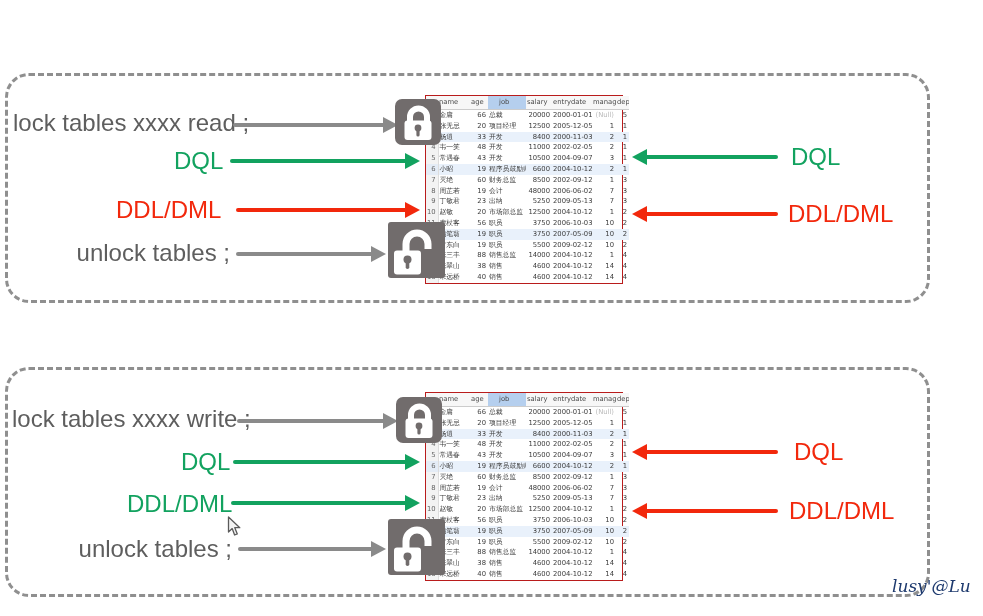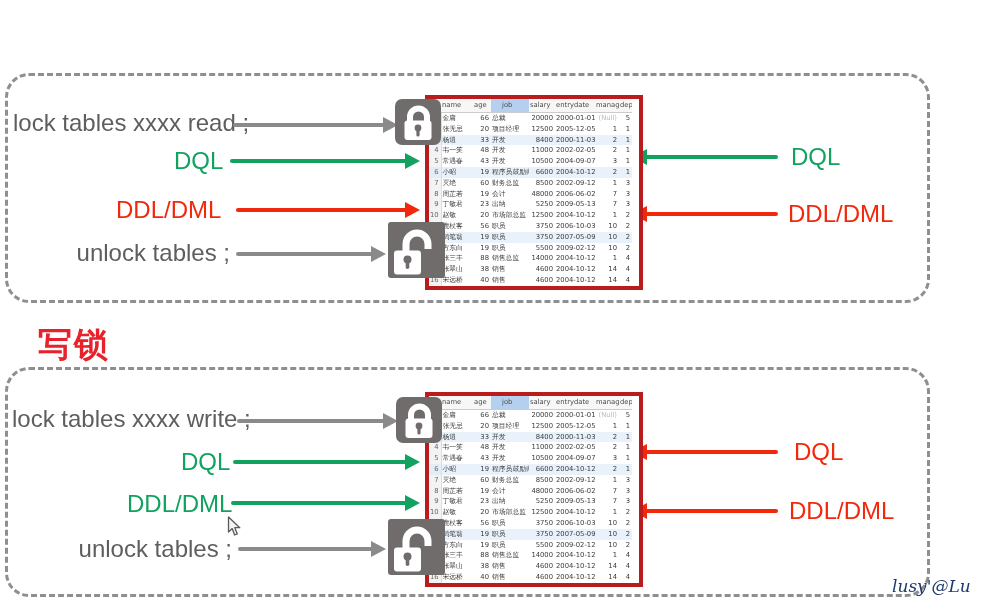--- a/index.html
+++ b/index.html
@@ -15,21 +15,21 @@
   .arrow{position:absolute;height:16px;}
   .arrow.c-gray{color:#8a8a8a;}
   .arrow .line{position:absolute;top:6px;height:4px;background:currentColor;border-radius:2px;}
   .arrow.r .line{left:0;right:12px;}
   .arrow.l .line{left:12px;right:0;}
   .arrow .head{position:absolute;top:0;width:0;height:0;border-top:8px solid transparent;border-bottom:8px solid transparent;}
   .arrow.r .head{right:0;border-left:15px solid currentColor;}
   .arrow.l .head{left:0;border-right:15px solid currentColor;}
   .lock{position:absolute;z-index:6;line-height:0;}
   
-  .emp-wrap{position:absolute;width:218px;background:#fff;border:4px solid #b91c1c;z-index:2;box-sizing:border-box;}
+  .emp-wrap{position:absolute;width:198px;background:#fff;border:1px solid #b91c1c;z-index:2;box-sizing:border-box;}
   table.emp{border-collapse:collapse;table-layout:fixed;width:203px;font-family:"DejaVu Sans",sans-serif;}
   table.emp th,table.emp td{font-size:6.8px;line-height:10.8px;height:10.8px;padding:0 1px;white-space:nowrap;
     overflow:hidden;color:#3c3c3c;font-weight:normal;text-align:left;}
   table.emp thead th{height:13px;line-height:13px;color:#4a4a4a;background:#f7f7f7;border-bottom:1px solid #cccccc;}
   table.emp thead th.sel{background:#b5cfee;padding-left:11px;}
   table.emp td.num{color:#666;text-align:right;padding-right:2px;background:#f3f3f3;border-right:1px solid #ddd;}
   table.emp td.rt{text-align:right;padding-right:2px;}
   table.emp tr.shade td{background:#e9f1fb;}
   table.emp tr.shade td.num{background:#e4ecf6;}
   table.emp td.nul{color:#b9b9b9;}
@@ -292,21 +292,20 @@
     <i class="head"></i>
   </div>
   <div class="lbl c-green" style="left:791px;top:143px">DQL</div>
 
   <div class="arrow l c-red" style="left:632px;top:206px;width:146px">
     <i class="line"></i>
     <i class="head"></i>
   </div>
   <div class="lbl c-red" style="left:788px;top:200px">DDL/DML</div>
 
-  <div class="sec-title" style="left:38px;top:322px">写锁</div>
 
   <div class="dash-box" style="top:367px"></div>
 
   <div class="lbl ra c-gray" style="left:12px;top:405px;width:223px">lock tables xxxx write ;</div>
   <div class="arrow r c-gray" style="left:237px;top:413px;width:161px">
     <i class="line"></i>
     <i class="head"></i>
   </div>
 
   <div class="lbl c-green" style="left:181px;top:448px">DQL</div>

